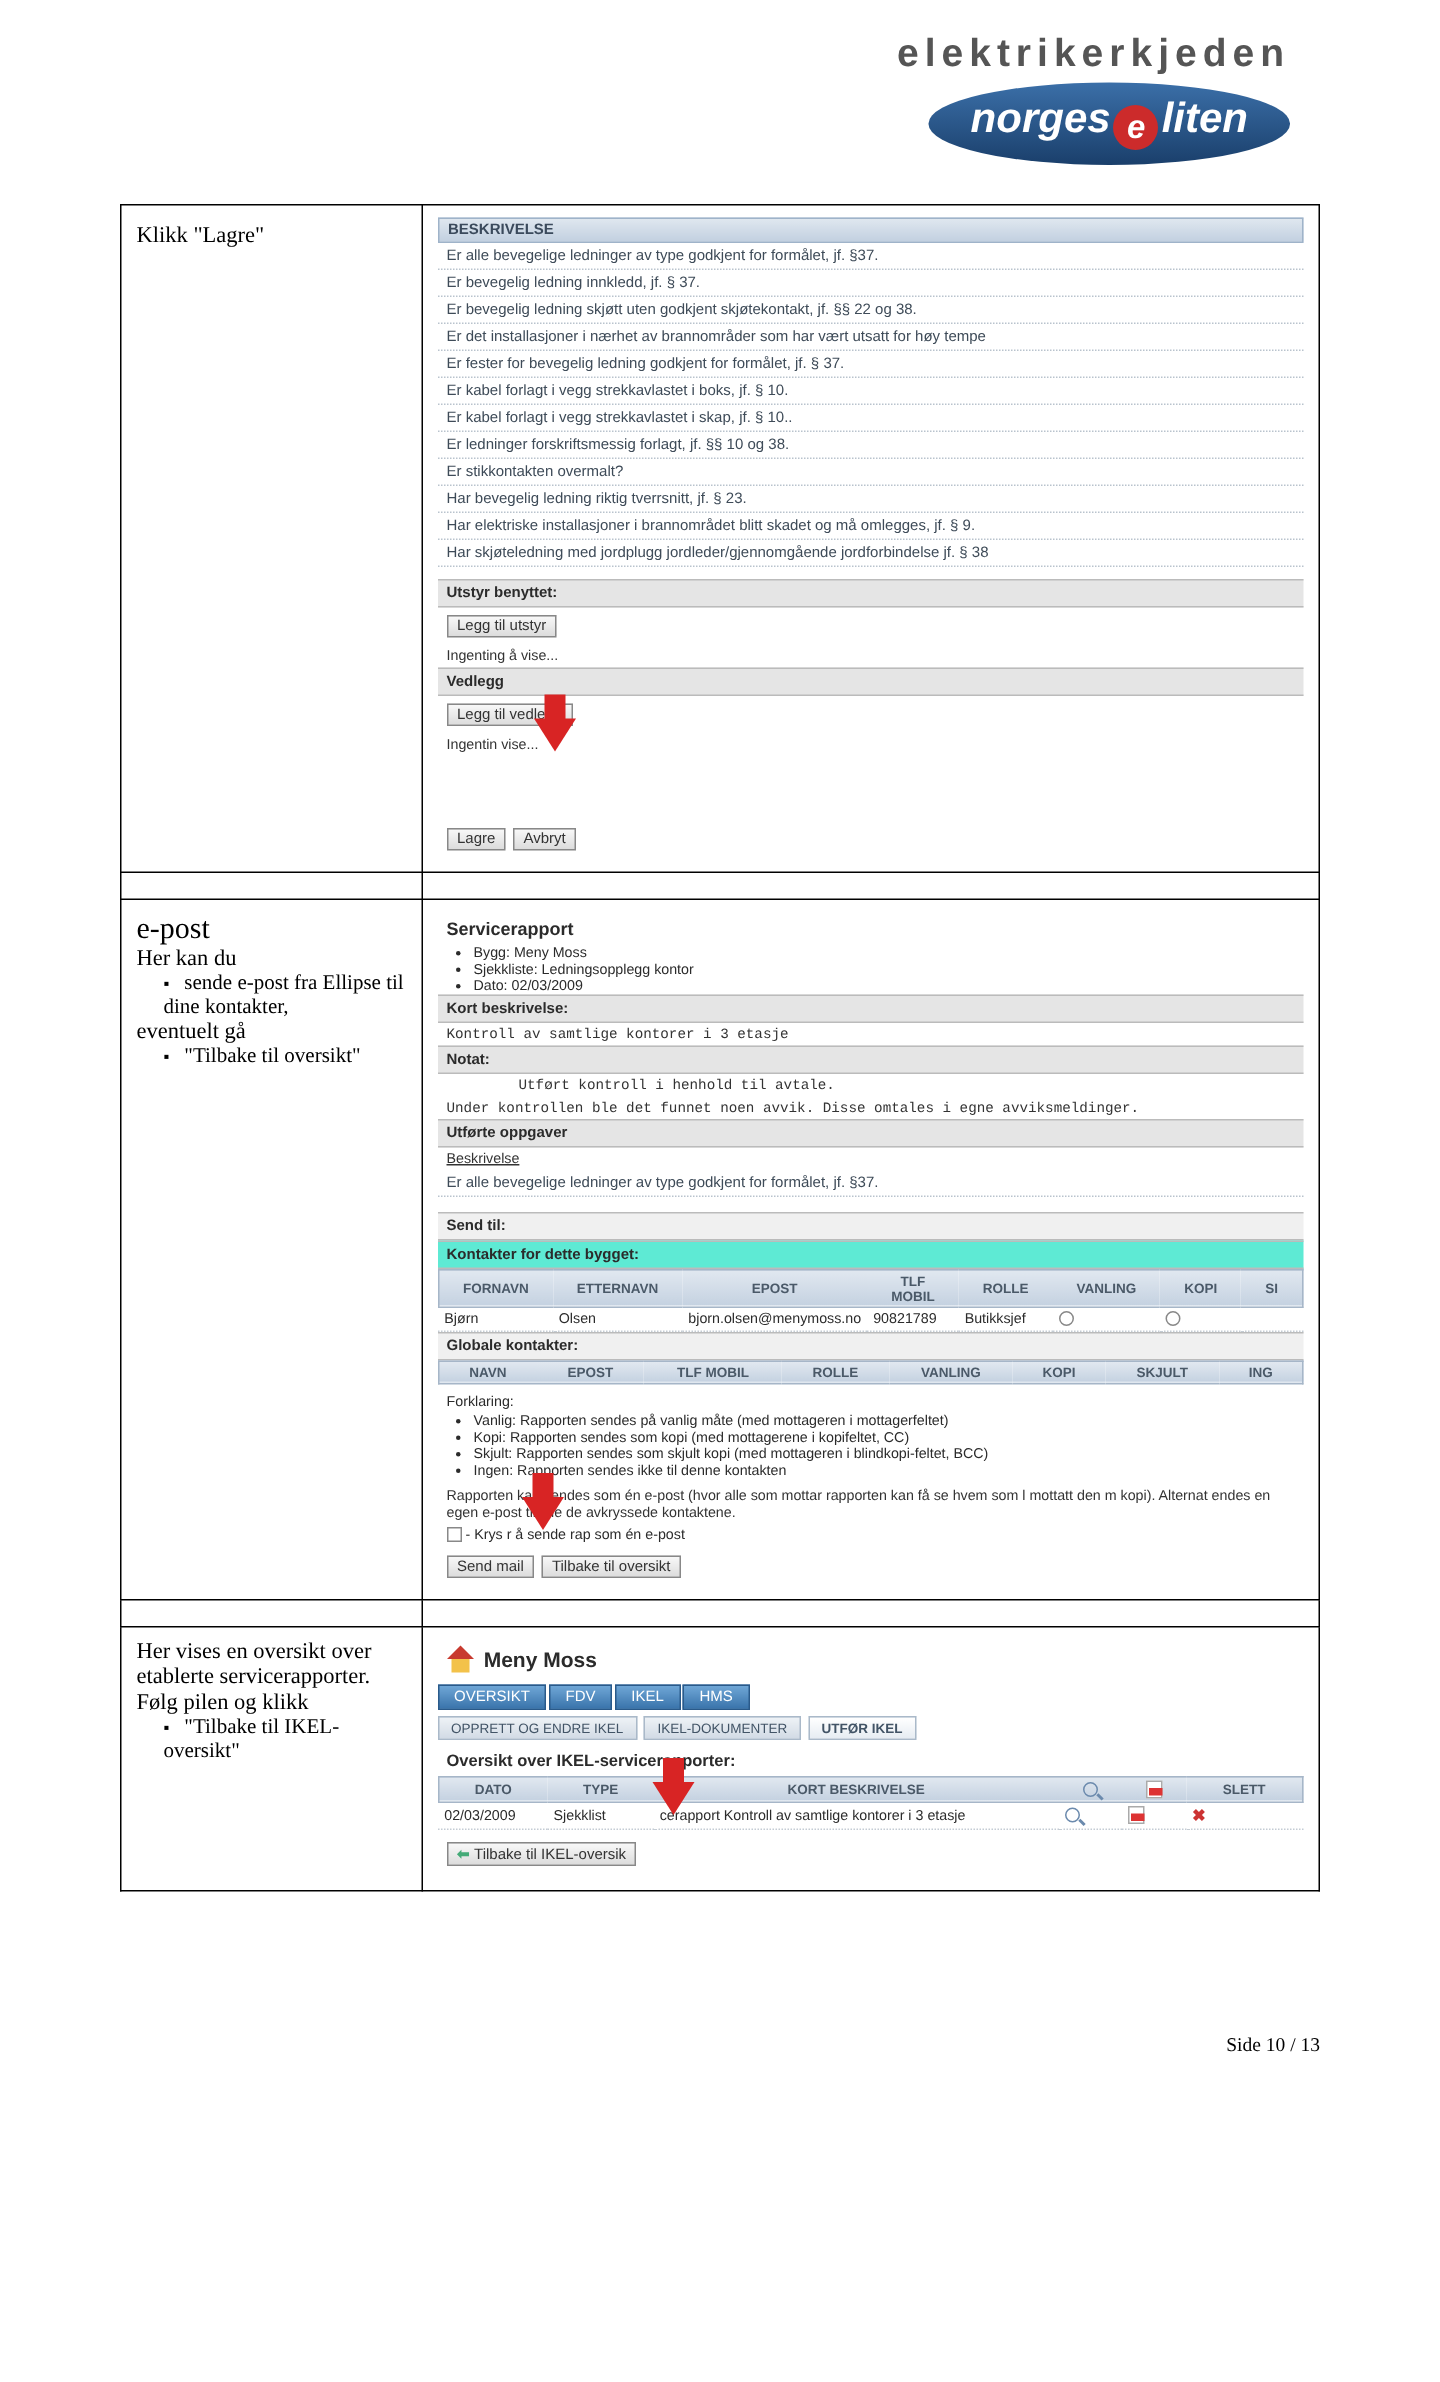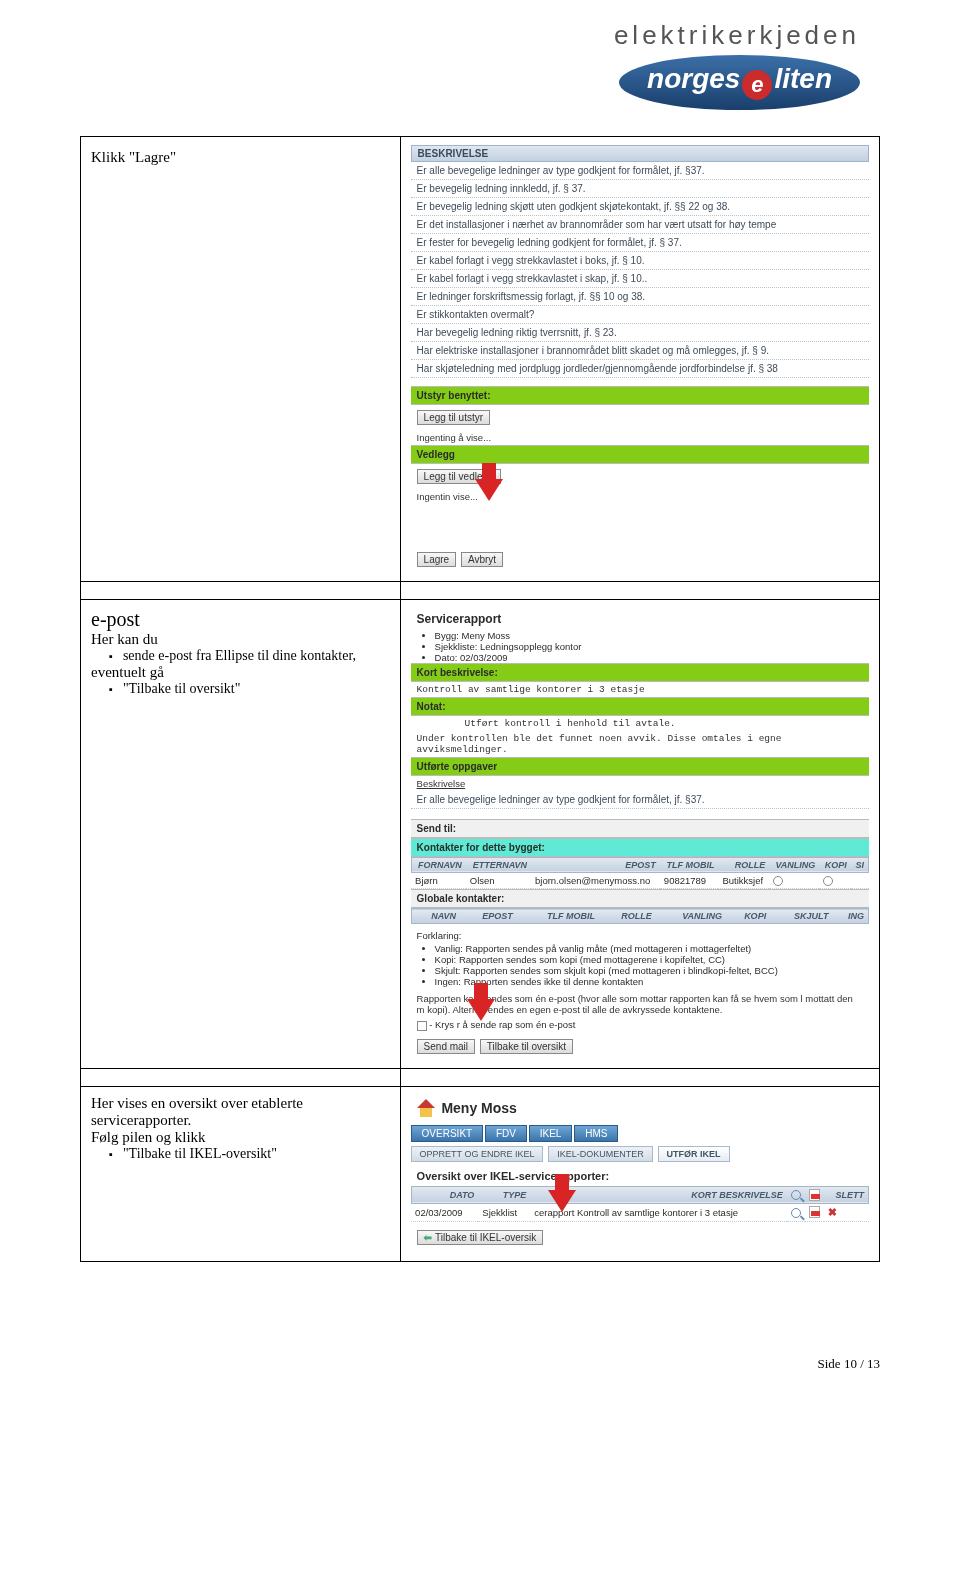--- a/index.html
+++ b/index.html
@@ -13,21 +13,21 @@
   }
   .header-logo {
     text-align: right;
     padding: 20px 100px 6px 0;
   }
   .logo-text1 {
     font-family: Arial, sans-serif;
     font-size: 26px;
     letter-spacing: 4px;
     color: #555;
-    font-weight: 400;
+    font-weight: 700;
   }
   .logo-oval {
     display: inline-block;
     background: linear-gradient(180deg, #3b6fa8 0%, #1a3f6b 100%);
     border-radius: 50% / 50%;
     padding: 8px 28px 10px;
     margin-top: 4px;
   }
   .logo-oval .norges { color:#fff; font-family: Arial; font-size:28px; font-weight:bold; font-style:italic; }
   .logo-oval .e-circ { display:inline-block; background:#cc2b2b; color:#fff; width:30px; height:30px; border-radius:50%; text-align:center; line-height:30px; font-family:Arial; font-weight:bold; font-style:italic; font-size:22px; margin:0 2px; vertical-align:middle;}
@@ -36,38 +36,38 @@
   table.main { width:100%; border-collapse: collapse; }
   table.main > tbody > tr > td { border:1px solid #000; vertical-align: top; padding: 8px 10px; }
   td.left { width: 40%; }
   td.right { width: 60%; font-family: Arial, sans-serif; font-size: 10px; color:#2b2b2b; }
   .sec-row { height: 18px; }
   ul.bullets { list-style: none; margin-left: 18px; }
   ul.bullets li::before { content:"▪"; margin-right:10px; font-size:11px;}
   .screen-wrap { background:#fff; }
   .sh-blue { background: linear-gradient(180deg,#dfe7ef,#c2d0e0); border:1px solid #9fb3c9; color:#3b4a5c; padding:2px 6px; font-size:10px; font-weight:bold; }
   .row-line { border-bottom:1px dotted #b9c3cd; padding:3px 6px; font-size:10px; color:#3e4b58;}
-  .bold-row { background:#84cc16; padding:3px 6px; font-weight:bold; font-size:10px; border-top:1px solid #bbb; border-bottom:1px solid #bbb;}
+  .bold-row { background:#e5e5e5; padding:3px 6px; font-weight:bold; font-size:10px; border-top:1px solid #bbb; border-bottom:1px solid #bbb;}
   .btn { display:inline-block; background:linear-gradient(180deg,#f8f8f8,#dcdcdc); border:1px solid #888; padding:1px 6px; font-size:10px; color:#333; margin:2px 2px 2px 0; }
   .arrow {
     position: relative;
     display:inline-block;
     width: 0; height: 0;
     border-left: 14px solid transparent;
     border-right: 14px solid transparent;
     border-top: 22px solid #d82424;
     margin-left: 20px;
   }
   .arrow-stem {
     position:absolute; top:-38px; left:-7px; width:14px; height:18px; background:#d82424;
   }
   .rpt-title { font-weight:bold; font-size:12px; padding:4px 6px;}
   .ital-note { font-size:9.5px; color:#333; padding:2px 6px;}
   .thead { background: linear-gradient(180deg,#e1e8f0,#c5d2e1); border:1px solid #a6b6c8; font-size:9px; color:#4a5968;}
-  .thead th { text-align:right; padding:2px 4px; font-weight:bold;font-style:italic;}
+  .thead th { text-align:center; padding:2px 16px; font-weight:bold;}
   .data-tbl { width:100%; border-collapse:collapse; font-size:9.5px;}
   .data-tbl td { padding:2px 4px; border-bottom:1px dotted #c4ccd4;}
   .tabbar { margin:4px 0;}
   .tab { display:inline-block; background:linear-gradient(180deg,#6fa6d6,#3a74ab); color:#fff; font-size:10px; padding:2px 10px; border:1px solid #2a5a8a; margin-right:-1px;}
   .subtab { display:inline-block; background:linear-gradient(180deg,#eef2f6,#d2dbe5); color:#425466; font-size:9px; padding:2px 8px; border:1px solid #aab9c9; margin-right:2px;}
   .subtab.active { background:linear-gradient(180deg,#fff,#e6ecf2); font-weight:bold;}
   .house-icon { display:inline-block; width:18px; height:18px; position:relative; vertical-align:middle; margin-right:4px;}
   .house-icon::before { content:""; position:absolute; bottom:0; left:3px; width:12px; height:9px; background:#f3c24a; }
   .house-icon::after { content:""; position:absolute; top:0; left:0; border-left:9px solid transparent; border-right:9px solid transparent; border-bottom:9px solid #c83a2f;}
   .checkbox { display:inline-block; width:10px; height:10px; border:1px solid #888; background:#fff; vertical-align:middle;}

